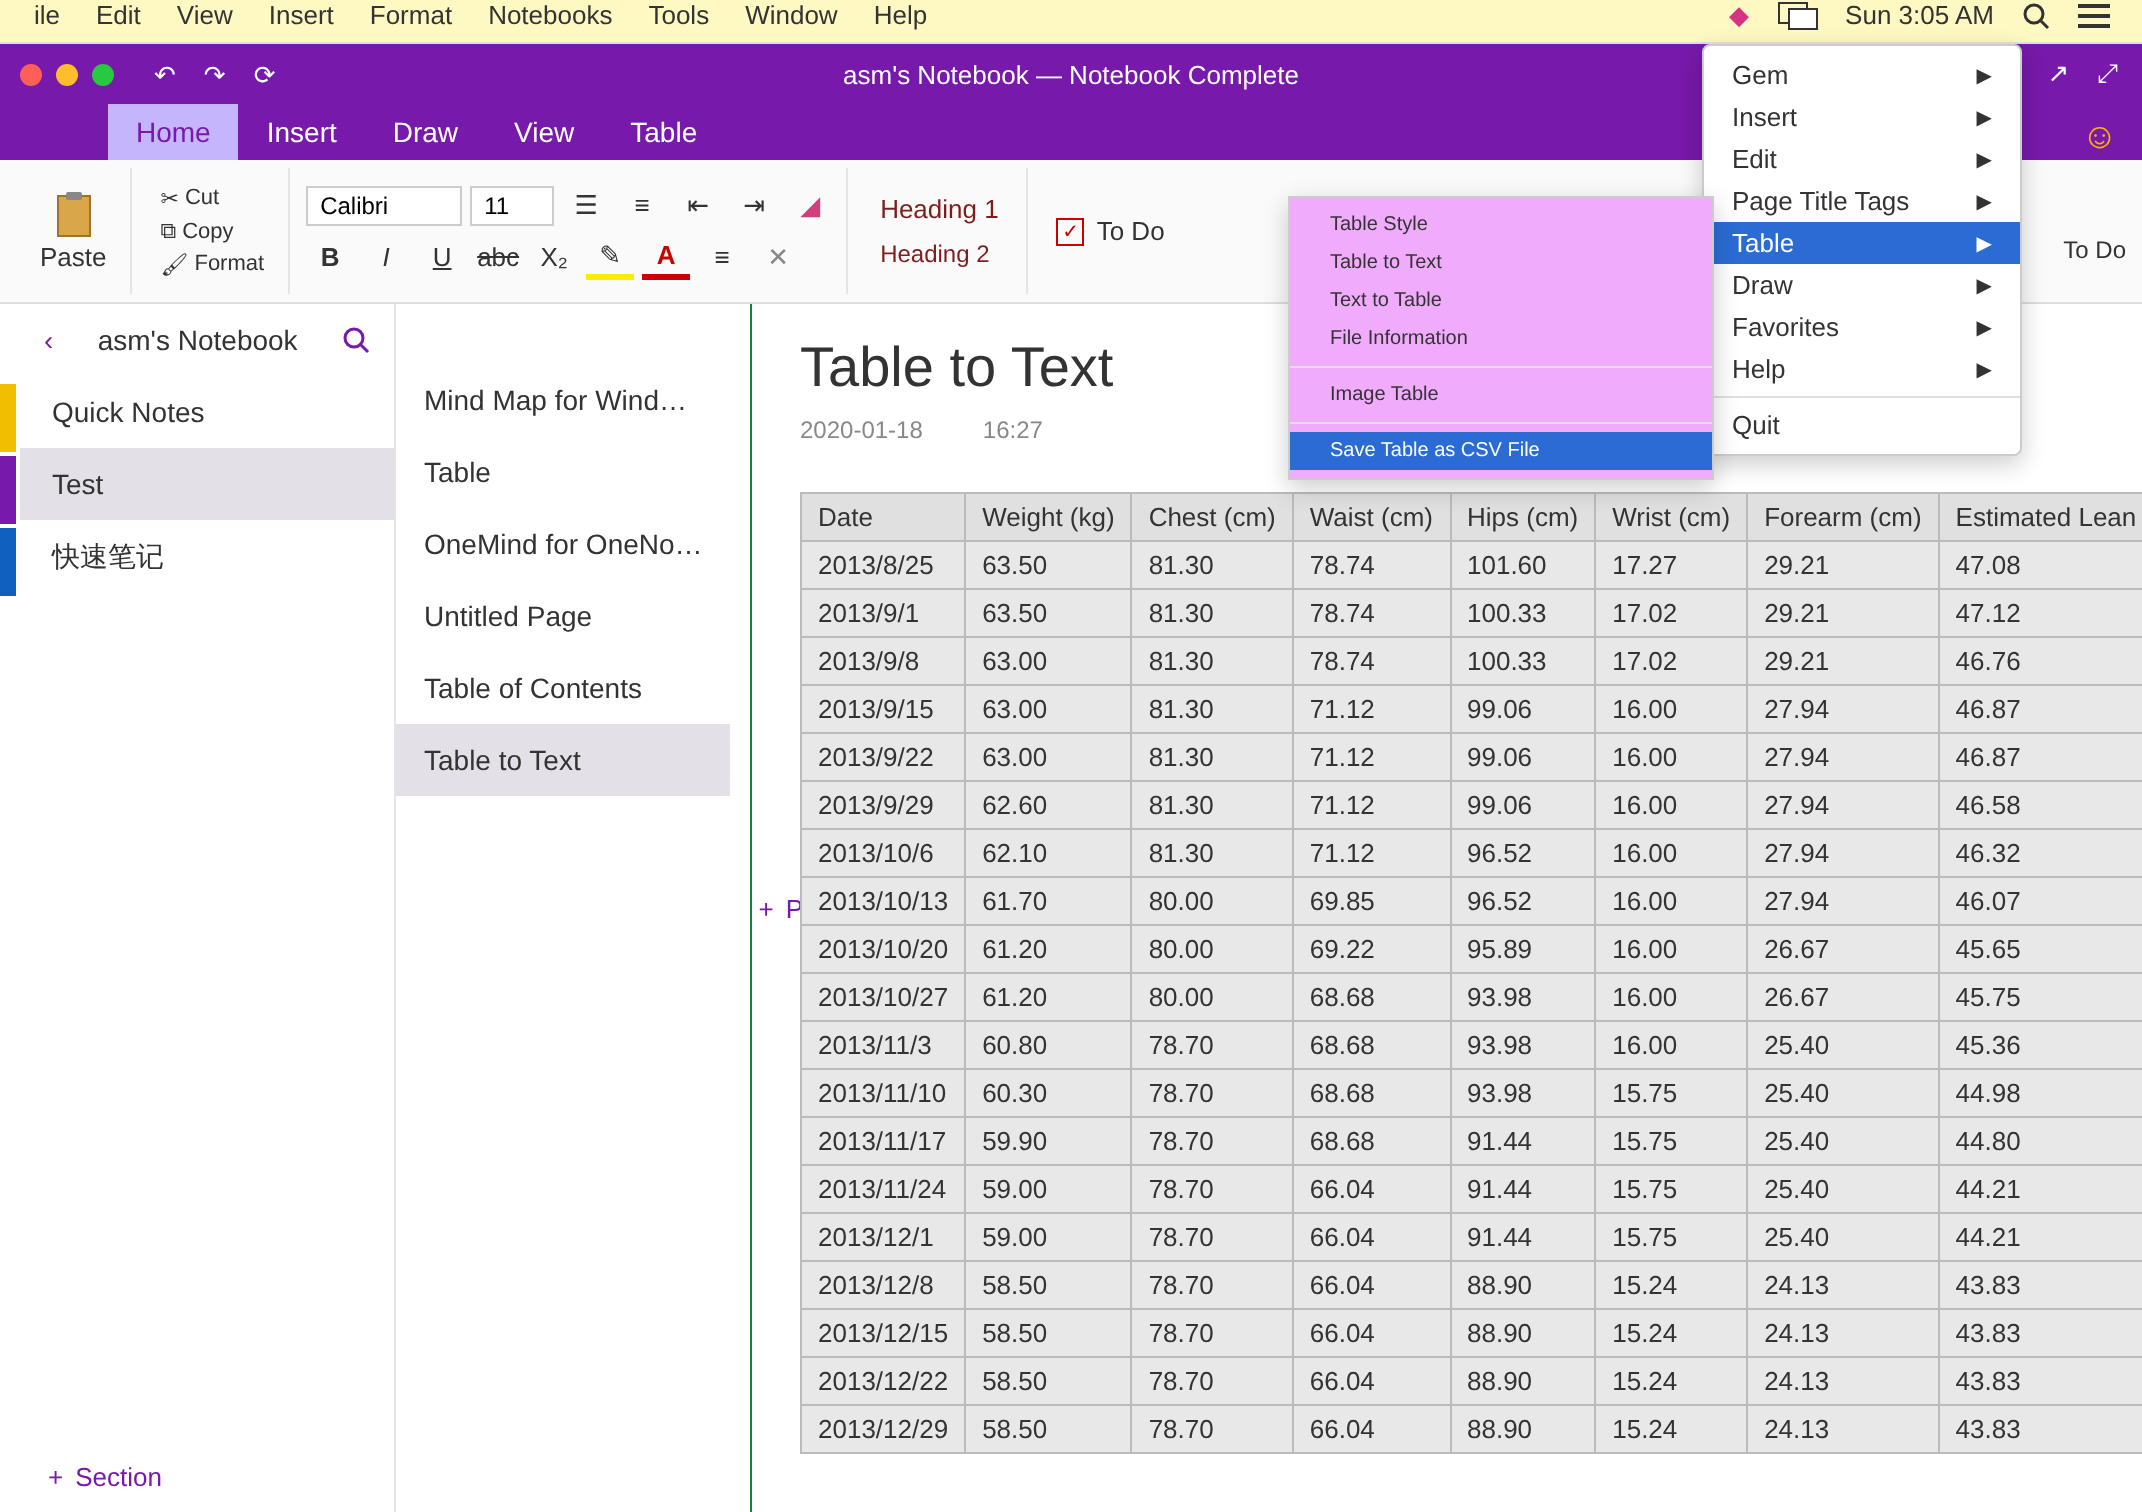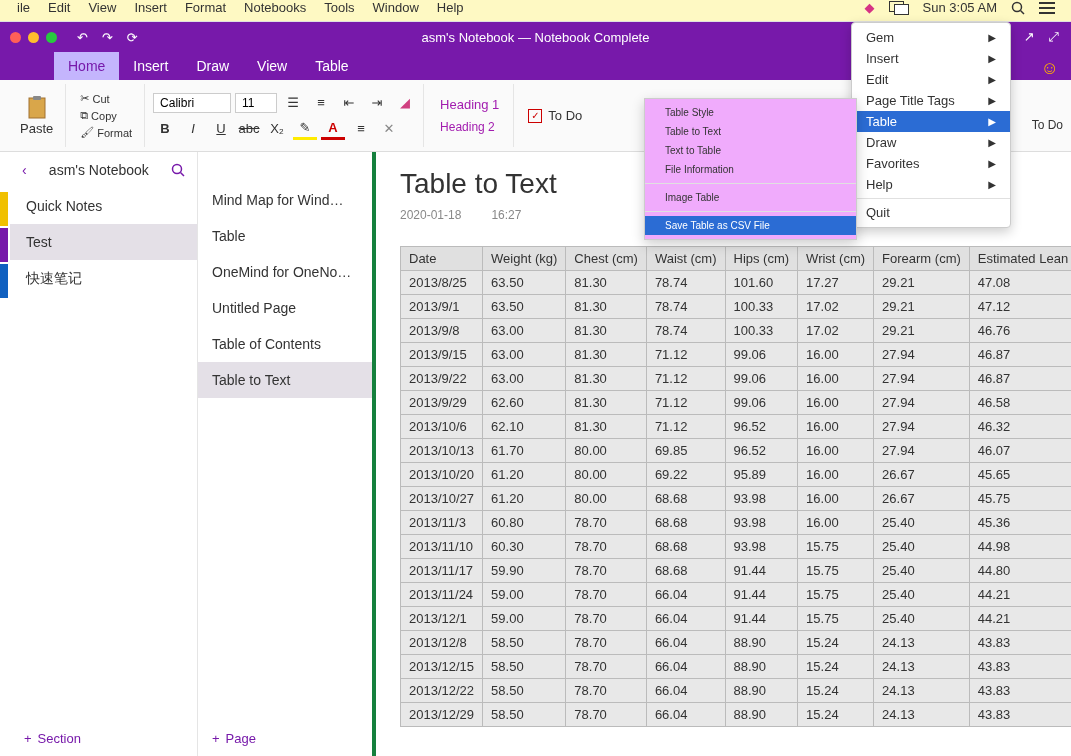--- a/index.html
+++ b/index.html
@@ -31,40 +31,40 @@
 
 .ribbon { height: 72px; background: #fafafa; border-bottom: 1px solid #ddd; display: flex; align-items: stretch; padding: 4px 8px; gap: 2px; }
 .ribbon-group { display: flex; flex-direction: column; justify-content: center; padding: 0 6px; border-right: 1px solid #e5e5e5; }
 .ribbon-group:last-child { border-right: none; }
 .ribbon-row { display: flex; align-items: center; gap: 4px; }
 .ribbon-btn { padding: 2px 6px; font-size: 11px; display: flex; align-items: center; gap: 3px; cursor: pointer; }
 .paste-btn { display: flex; flex-direction: column; align-items: center; padding: 2px 6px; }
 .font-select { border: 1px solid #ccc; padding: 2px 6px; background: #fff; font-size: 12px; width: 78px; }
 .size-select { border: 1px solid #ccc; padding: 2px 6px; background: #fff; font-size: 12px; width: 42px; }
 .icon-btn { width: 24px; height: 22px; display: inline-flex; align-items: center; justify-content: center; cursor: pointer; font-size: 13px; }
-.style-item { color: #a21caf; padding: 4px 8px; font-size: 13px; }
+.style-item { color: #7f1d1d; padding: 4px 8px; font-size: 13px; }
 .todo-check { display: flex; align-items: center; gap: 6px; padding: 2px 6px; font-size: 13px; }
 .checkbox-glyph { width: 14px; height: 14px; border: 1.5px solid #c00; display: inline-flex; align-items: center; justify-content: center; color: #c00; font-size: 10px; }
 
 
 .main { display: flex; height: calc(756px - 22px - 30px - 28px - 72px); }
 .sidebar-stripe { width: 10px; background: #fff; display: flex; flex-direction: column; padding-top: 40px; }
 .stripe-tab { width: 8px; height: 34px; margin-bottom: 2px; }
 .stripe-yellow { background: #f0c000; }
 .stripe-purple { background: #7719aa; }
 .stripe-blue { background: #1060c0; }
 
 .sections-panel { width: 188px; border-right: 1px solid #e5e5e5; display: flex; flex-direction: column; }
 .panel-header { height: 36px; display: flex; align-items: center; justify-content: space-between; padding: 0 12px; color: #7719aa; font-size: 14px; }
 .section-list { flex: 1; }
 .section-item { padding: 10px 16px; font-size: 14px; cursor: pointer; }
 .section-item.active { background: #e4e0e7; }
 .panel-footer { padding: 10px 14px; color: #7719aa; display: flex; align-items: center; gap: 6px; cursor: pointer; }
 
-.pages-panel { width: 178px; border-right: 4px solid #15803d; display: flex; flex-direction: column; }
+.pages-panel { width: 178px; border-right: 1px solid #15803d; display: flex; flex-direction: row; }
 .pages-list { flex: 1; padding-top: 30px; }
 .page-item { padding: 10px 14px; font-size: 14px; cursor: pointer; white-space: nowrap; overflow: hidden; text-overflow: ellipsis; }
 .page-item.active { background: #e4e0e7; }
 
 .content-panel { flex: 1; overflow: auto; padding: 16px 0 0 24px; position: relative; }
 .page-title { font-size: 28px; color: #333; font-weight: 400; }
 .page-meta { margin-top: 8px; color: #888; font-size: 12px; display: flex; gap: 30px; }
 
 .data-table { margin-top: 24px; border-collapse: collapse; font-size: 13px; }
 .data-table th, .data-table td { border: 1px solid #bbb; padding: 4px 8px; text-align: left; background: #e8e8e8; white-space: nowrap; font-weight: 400;}

